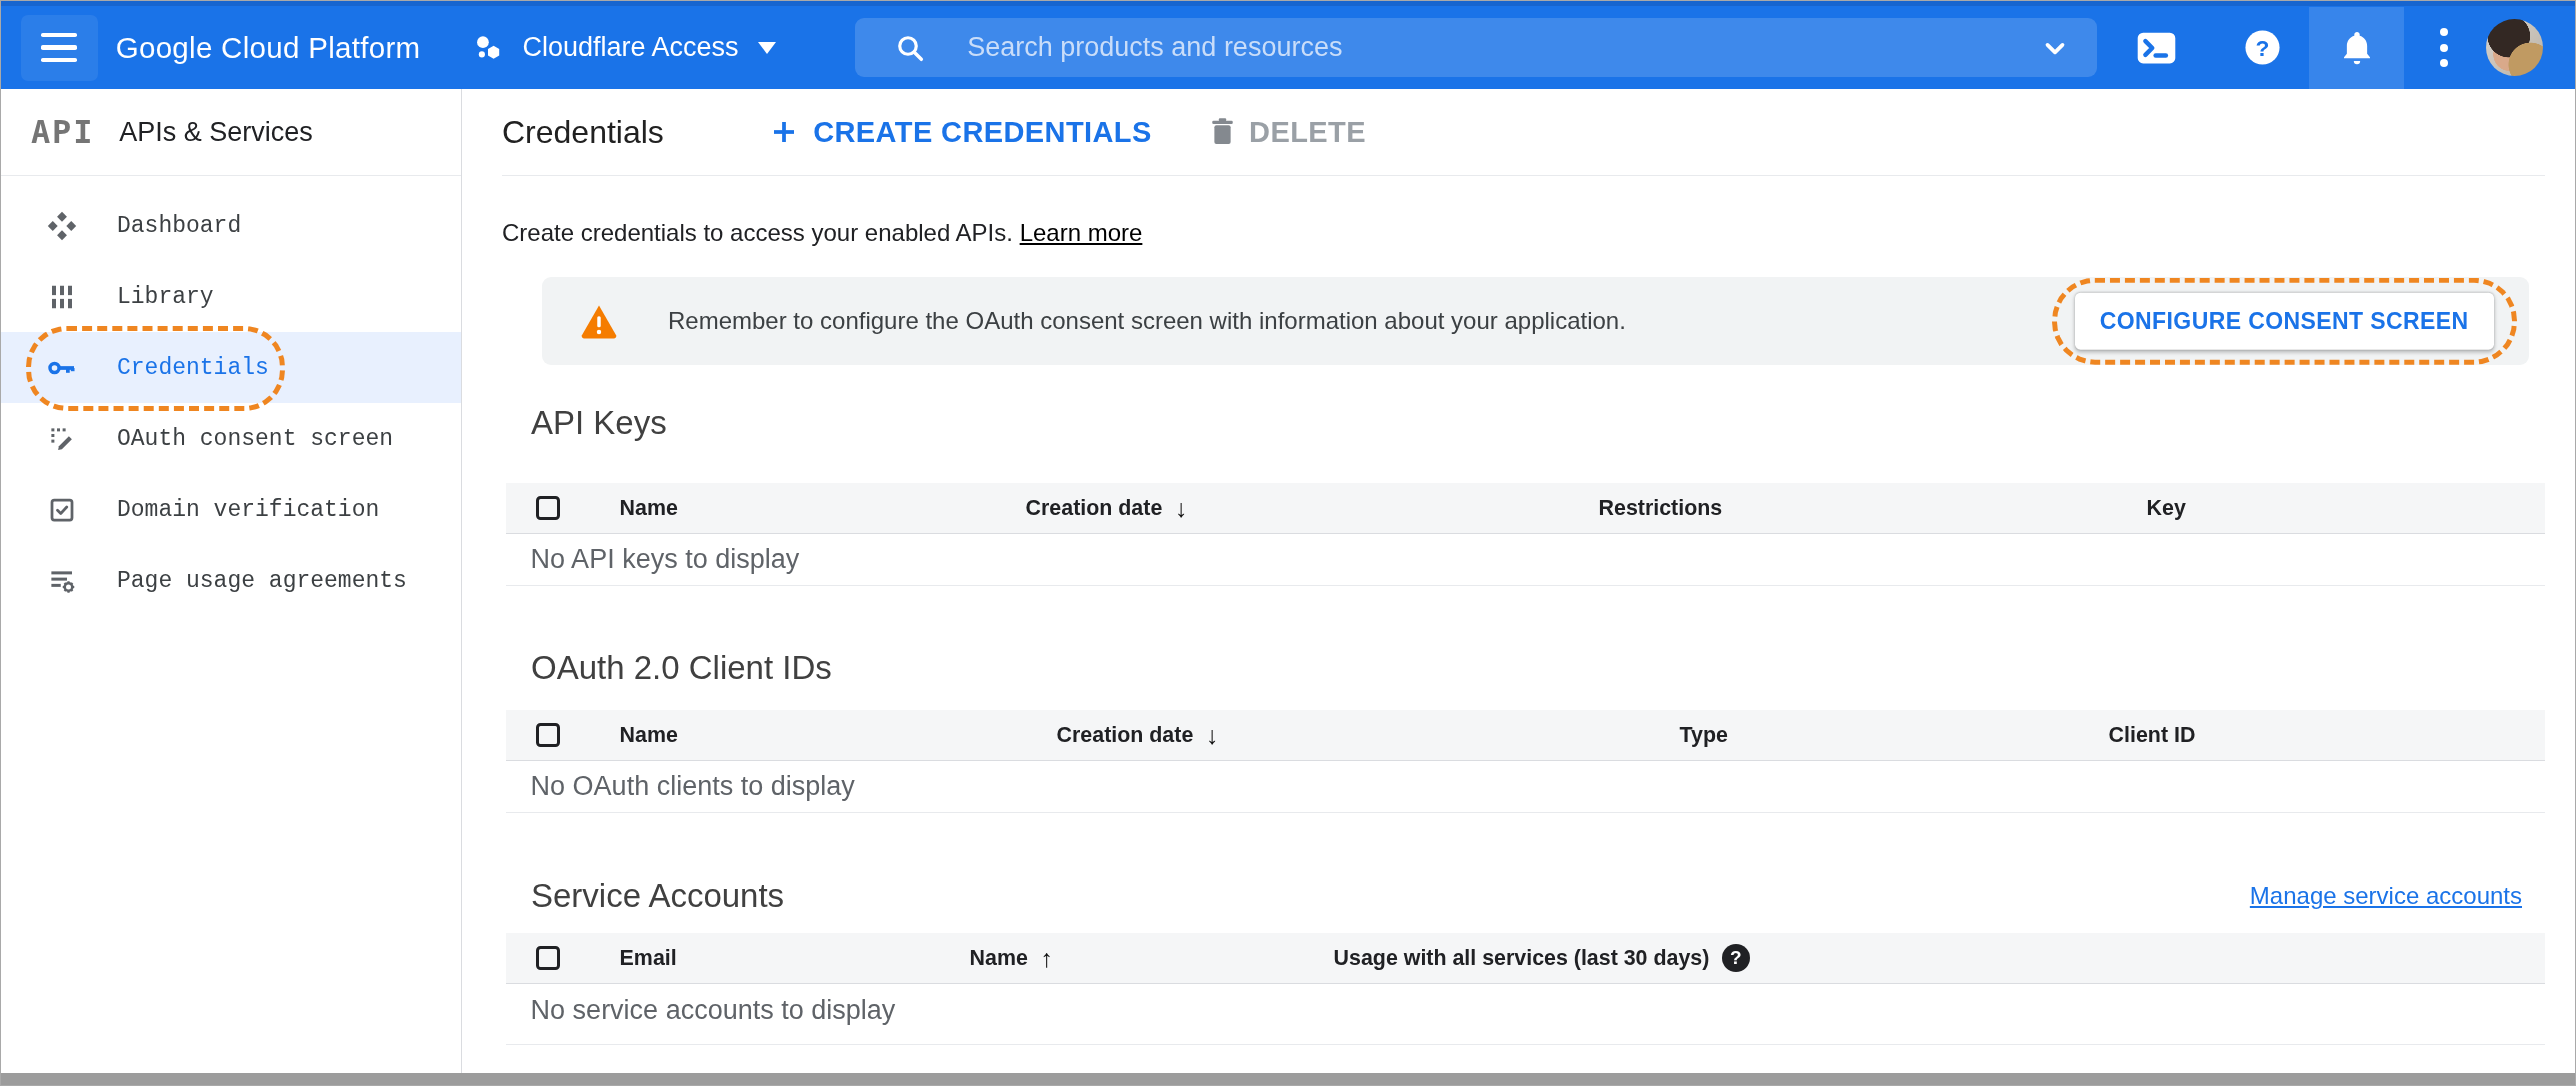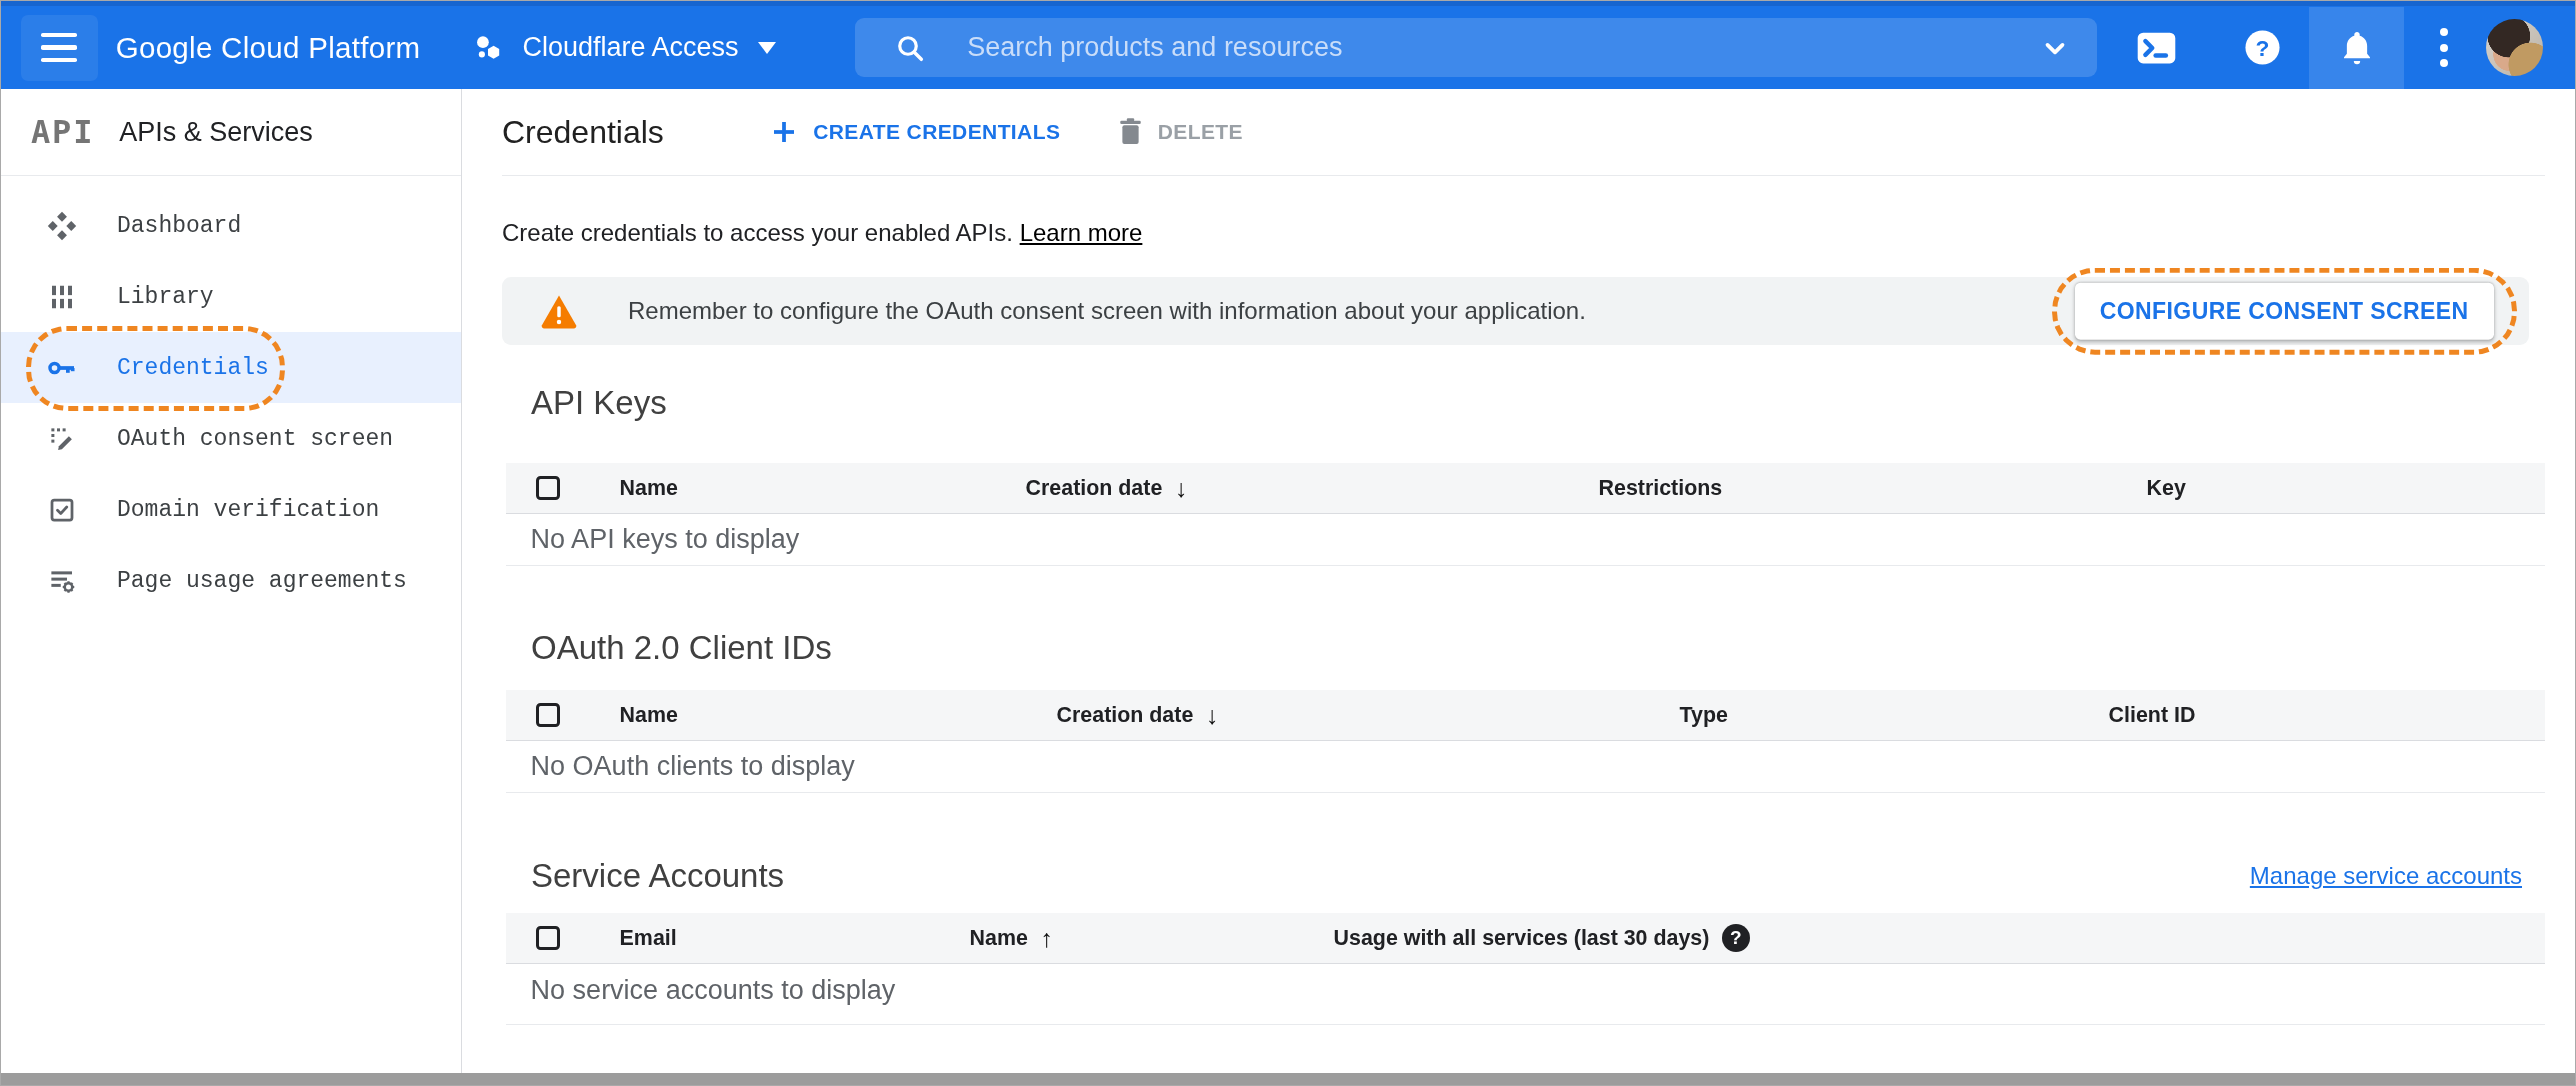--- a/index.html
+++ b/index.html
@@ -78,33 +78,33 @@
     border: 5.4px dashed #ef8621; border-radius: 41px; pointer-events: none;
   }
 
   
   .main {
     position: absolute; top: 88px; left: 463px; right: 0; bottom: 12.5px;
     background: #fff; padding: 0 30px 0 38px; overflow: hidden;
   }
   .toolbar { height: 87px; border-bottom: 1.8px solid #e8eaed; display: flex; align-items: center; }
   .page-title { font-size: 32px; color: #212121; font-weight: 400; }
-  .tb-btn { display: flex; align-items: center; cursor: pointer; font-weight: bold; letter-spacing: 0.4px; font-size: 21px; }
+  .tb-btn { display: flex; align-items: center; cursor: pointer; font-weight: bold; letter-spacing: 0.4px; font-size: 29px; }
   .create-btn { margin-left: 105px; color: #1a73e8; }
   .create-btn svg { margin-right: 14.3px; }
   .delete-btn { margin-left: 57px; color: #9aa0a6; }
   .delete-btn svg { margin-right: 13.4px; }
 
   .intro { margin-top: 43px; font-size: 24px; color: #202124; }
   .intro a { color: #000000; text-decoration: underline; cursor: pointer; }
 
   .banner {
-    position: relative; margin-top: 30px; margin-right: 16px; height: 68px;
+    position: relative; margin-top: 30px; margin-right: 16px; height: 88px;
     background: #f1f3f4; border-radius: 9px;
-    display: flex; align-items: center; padding-left: 38px;
+    display: flex; align-items: center; padding-left: 38px; margin-left: 40px;
   }
   .banner-text { margin-left: 50px; font-size: 24px; color: #3c4043; }
   .banner-annotation {
     position: absolute; right: 12.5px; top: 50%; transform: translateY(-50%);
     border: 5.4px dashed #ef8621; border-radius: 43px; padding: 9.8px 18px;
   }
   .consent-btn {
     background: #fff; border: none; border-radius: 5.4px; cursor: pointer;
     color: #1a73e8; font-family: "Liberation Sans", sans-serif; font-weight: bold;
     font-size: 23px; letter-spacing: 0.4px; padding: 15px 25px;

